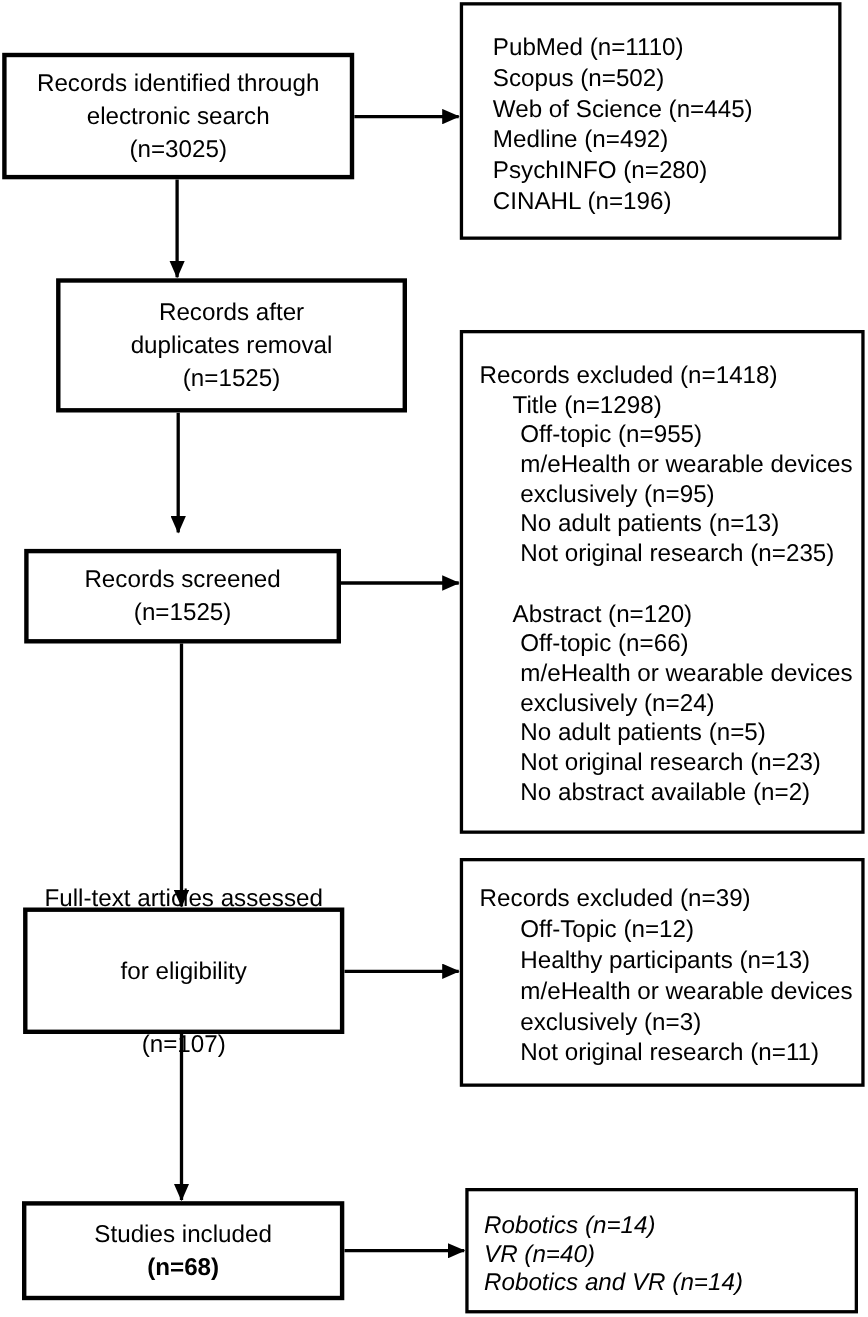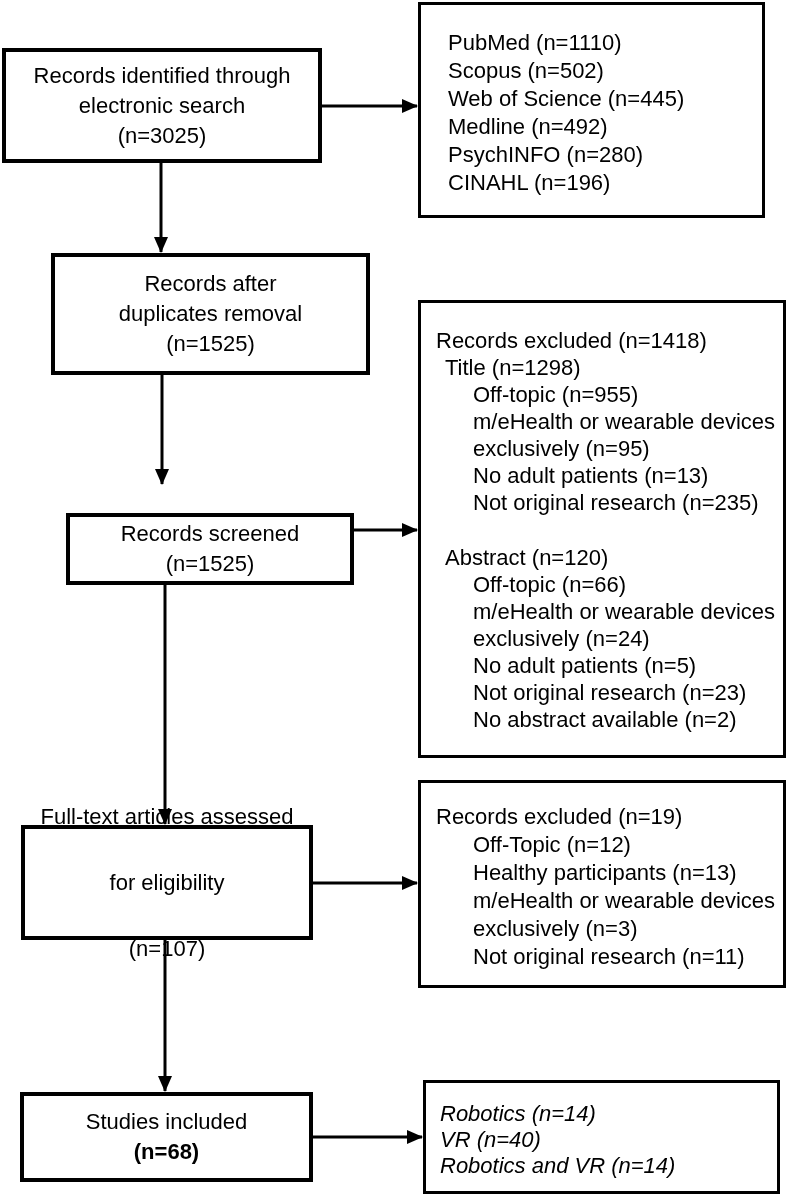--- a/index.html
+++ b/index.html
@@ -36,31 +36,31 @@
     justify-content: center;
     text-align: center;
     line-height: 30px;
   }
   .rightbox {
     border: 3px solid #000000;
     text-align: left;
   }
   .b1 { left: 2px;  top: 48px;   width: 320px; height: 115px; }
   .b2 { left: 3px;  top: 253px;  width: 319px; height: 122px; margin-left: 48px; }
-  .b3 { left: 22px; top: 513px;  width: 288px; height: 72px; margin-left: 44px;  }
+  .b3 { left: 22px; top: 499px;  width: 288px; height: 86px;  }
   .b4 { left: 21px; top: 825px;  width: 292px; height: 115px; gap: 36px; }
   .b5 { left: 20px; top: 1092px; width: 293px; height: 90px;  }
 
   .ba { left: 418px; top: 2px;    width: 347px; height: 216px; padding: 24px 8px 0 27px; line-height: 28px; }
   .bb { left: 418px; top: 300px;  width: 368px; height: 458px; padding: 24px 6px 0 0;  line-height: 27px; }
   .bc { left: 418px; top: 780px;  width: 368px; height: 208px; padding: 20px 6px 0 0;  line-height: 28px; }
   .bd { left: 423px; top: 1080px; width: 357px; height: 114px; padding: 18px 8px 0 14px; line-height: 26px; font-style: italic; }
 
   .ind0 { padding-left: 15px; }
-  .ind1 { padding-left: 24px; }
+  .ind1 { padding-left: 45px; }
   .ind2 { padding-left: 52px; }
   .gap  { margin-top: 28px; }
   .bold { font-weight: bold; }
 </style>
 </head>
 <body>
 
 <div class="canvas">
 
   <svg class="arrows" viewBox="0 0 789 1197" xmlns="http://www.w3.org/2000/svg">
@@ -127,21 +127,21 @@
     <div class="ind1 gap">Abstract (n=120)</div>
     <div class="ind2">Off-topic (n=66)</div>
     <div class="ind2">m/eHealth or wearable devices</div>
     <div class="ind2">exclusively (n=24)</div>
     <div class="ind2">No adult patients (n=5)</div>
     <div class="ind2">Not original research (n=23)</div>
     <div class="ind2">No abstract available (n=2)</div>
   </div>
 
   <div class="box rightbox bc">
-    <div class="ind0">Records excluded (n=19)</div>
+    <div class="ind0">Records excluded (n=39)</div>
     <div class="ind2">Off-Topic (n=12)</div>
     <div class="ind2">Healthy participants (n=13)</div>
     <div class="ind2">m/eHealth or wearable devices</div>
     <div class="ind2">exclusively (n=3)</div>
     <div class="ind2">Not original research (n=11)</div>
   </div>
 
   <div class="box rightbox bd">
     <div>Robotics (n=14)</div>
     <div>VR (n=40)</div>

